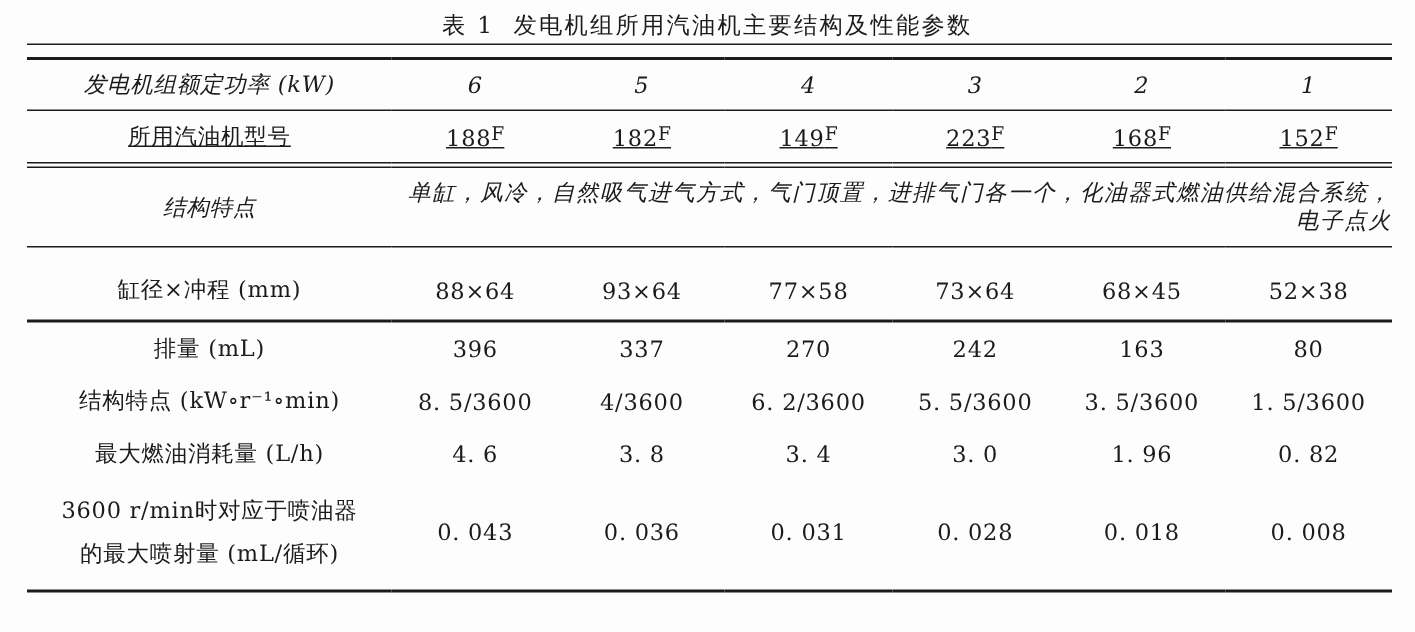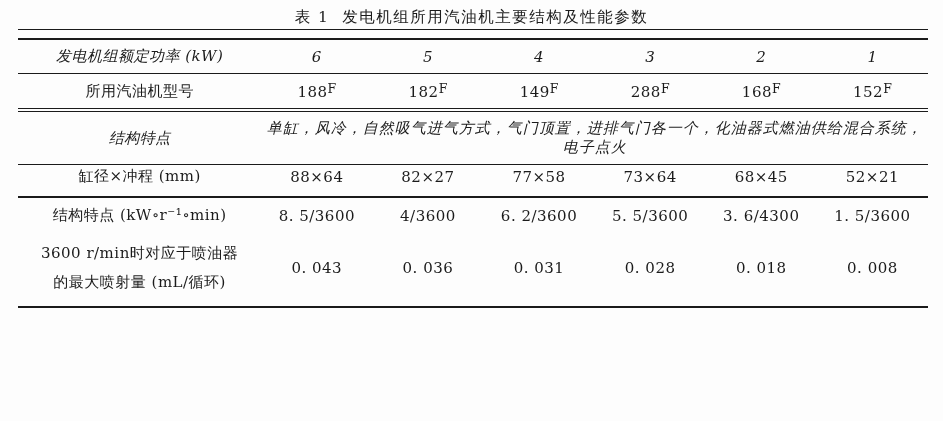--- a/index.html
+++ b/index.html
@@ -46,30 +46,31 @@
   table.ptable td {
     text-align: center;
     vertical-align: middle;
     padding: 7px 2px;
     letter-spacing: 0.5px;
   }
   td.lbl { letter-spacing: 1.5px; }
   col.c-label { width: 243px; }
   col.c-data  { width: 111px; }
   tr.rb-thin   td { border-bottom: 1.5px solid #1b1b1b; font-style: italic; }
-  tr.rb-double td { border-bottom: 4px double #1b1b1b; }
+  tr.rb-double td { border-bottom: 4px double #1b1b1b; text-decoration: underline; }
   tr.rb-mid    td { border-bottom: 2px solid #1b1b1b; }
   tr.plain     td { border-bottom: none; }
   tr.row-structure td.span-cell,
   tr.row-governor td.span-cell {
     letter-spacing: 1px;
     padding-left: 0;
     padding-right: 0;
+    text-align: right;
   }
-  tr.row-bore td { padding-top: 2px; padding-bottom: 10px; }
+  tr.row-bore td { padding-top: 19px; padding-bottom: 10px; }
   tr.plain td { padding-top: 8px; padding-bottom: 8px; }
   .supf {
     font-size: 12.5px;
     vertical-align: 4px;
     letter-spacing: 0;
   }
   td.lbl-left {
     text-align: left;
     padding-left: 20px;
     line-height: 1.95;
@@ -105,53 +106,71 @@
         <td>3</td>
         <td>2</td>
         <td>1</td>
       </tr>
 
       <tr class="rb-double row-model">
         <td class="lbl">所用汽油机型号</td>
         <td><span>188</span><span class="supf">F</span></td>
         <td><span>182</span><span class="supf">F</span></td>
         <td><span>149</span><span class="supf">F</span></td>
-        <td><span>288</span><span class="supf">F</span></td>
+        <td><span>223</span><span class="supf">F</span></td>
         <td><span>168</span><span class="supf">F</span></td>
         <td><span>152</span><span class="supf">F</span></td>
       </tr>
 
       <tr class="rb-thin row-structure">
         <td class="lbl">结构特点</td>
         <td class="span-cell" colspan="6">单缸，风冷，自然吸气进气方式，气门顶置，进排气门各一个，化油器式燃油供给混合系统，电子点火</td>
       </tr>
 
 
       <tr class="rb-mid row-bore">
         <td class="lbl">缸径×冲程 (mm)</td>
         <td>88×64</td>
-        <td>82×27</td>
+        <td>93×64</td>
         <td>77×58</td>
         <td>73×64</td>
         <td>68×45</td>
-        <td>52×21</td>
+        <td>52×38</td>
       </tr>
 
+      <tr class="plain row-displacement">
+        <td class="lbl">排量 (mL)</td>
+        <td>396</td>
+        <td>337</td>
+        <td>270</td>
+        <td>242</td>
+        <td>163</td>
+        <td>80</td>
+      </tr>
 
       <tr class="plain row-rated-power">
         <td class="lbl">结构特点 (kW∘r⁻¹∘min)</td>
         <td>8. 5/3600</td>
         <td>4/3600</td>
         <td>6. 2/3600</td>
         <td>5. 5/3600</td>
-        <td>3. 6/4300</td>
+        <td>3. 5/3600</td>
         <td>1. 5/3600</td>
       </tr>
 
 
+      <tr class="plain row-fuel">
+        <td class="lbl">最大燃油消耗量 (L/h)</td>
+        <td>4. 6</td>
+        <td>3. 8</td>
+        <td>3. 4</td>
+        <td>3. 0</td>
+        <td>1. 96</td>
+        <td>0. 82</td>
+      </tr>
 
       <tr class="plain row-injection">
         <td class="lbl lbl-left">
           <div>3600 r/min时对应于喷油器</div>
           <div>的最大喷射量 (mL/循环)</div>
         </td>
         <td>0. 043</td>
         <td>0. 036</td>
         <td>0. 031</td>
         <td>0. 028</td>

